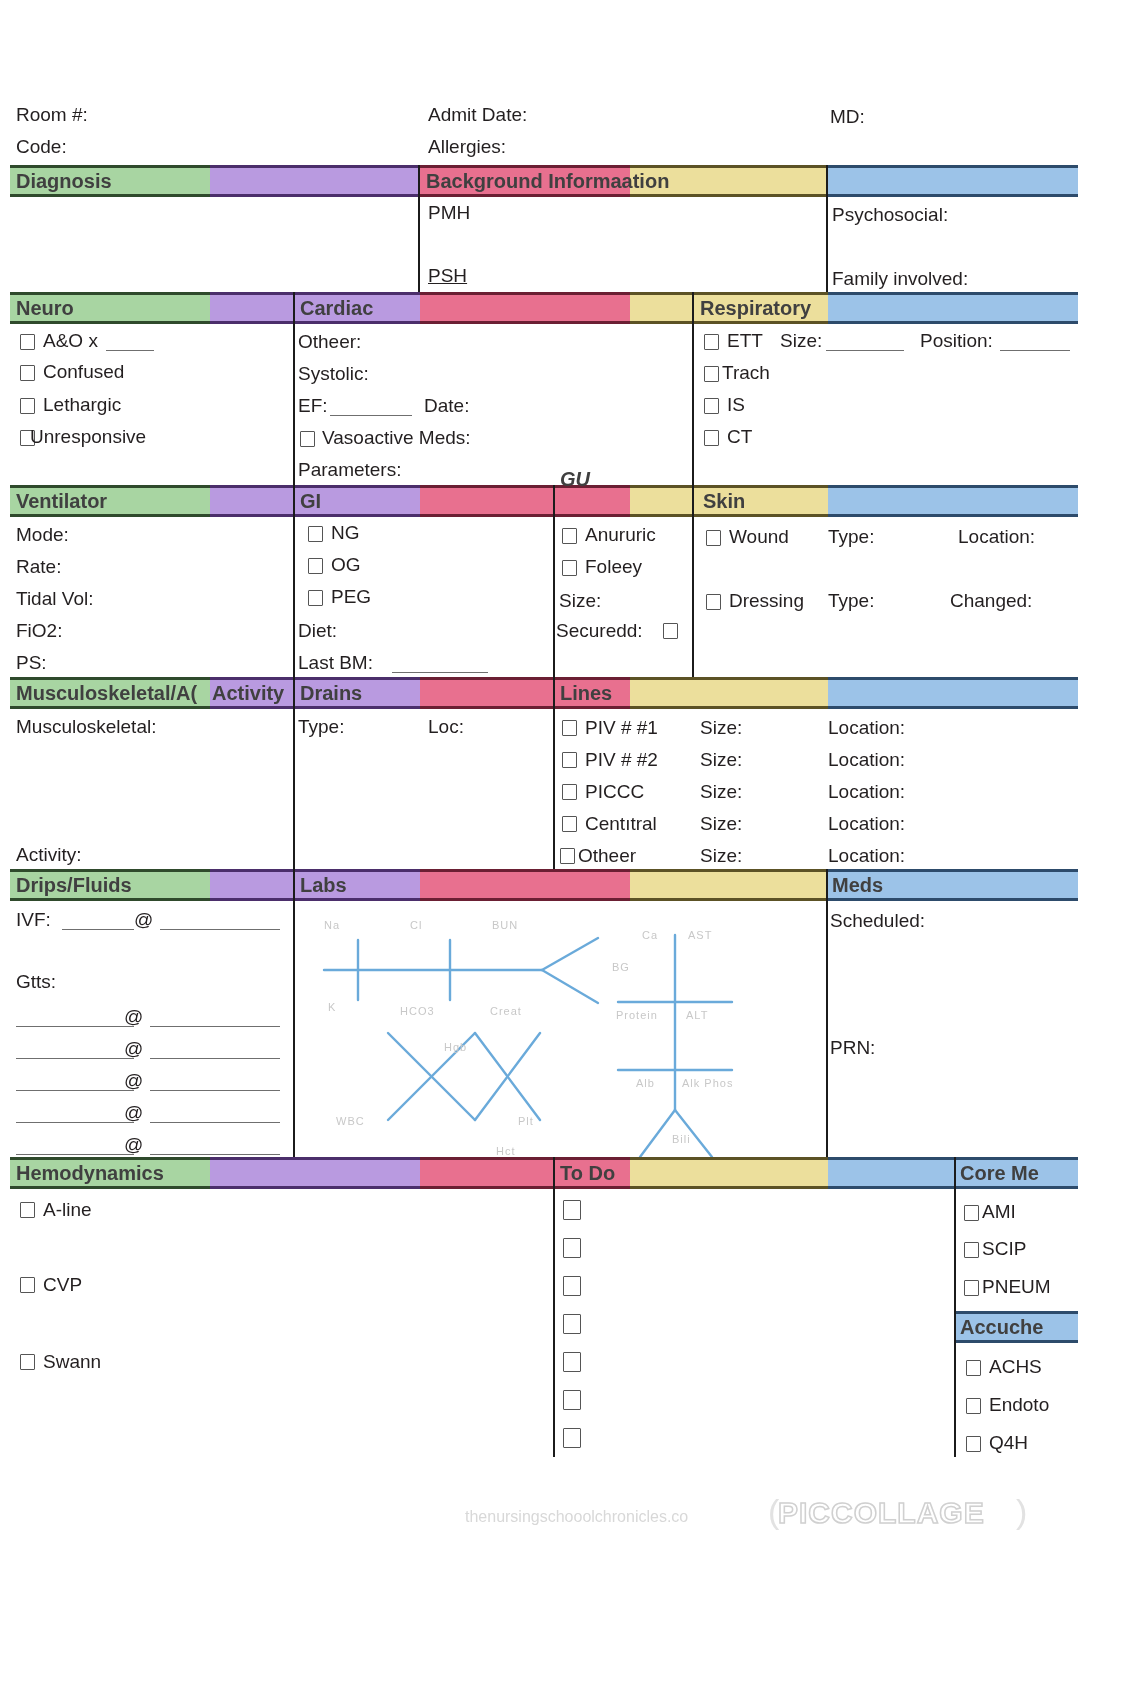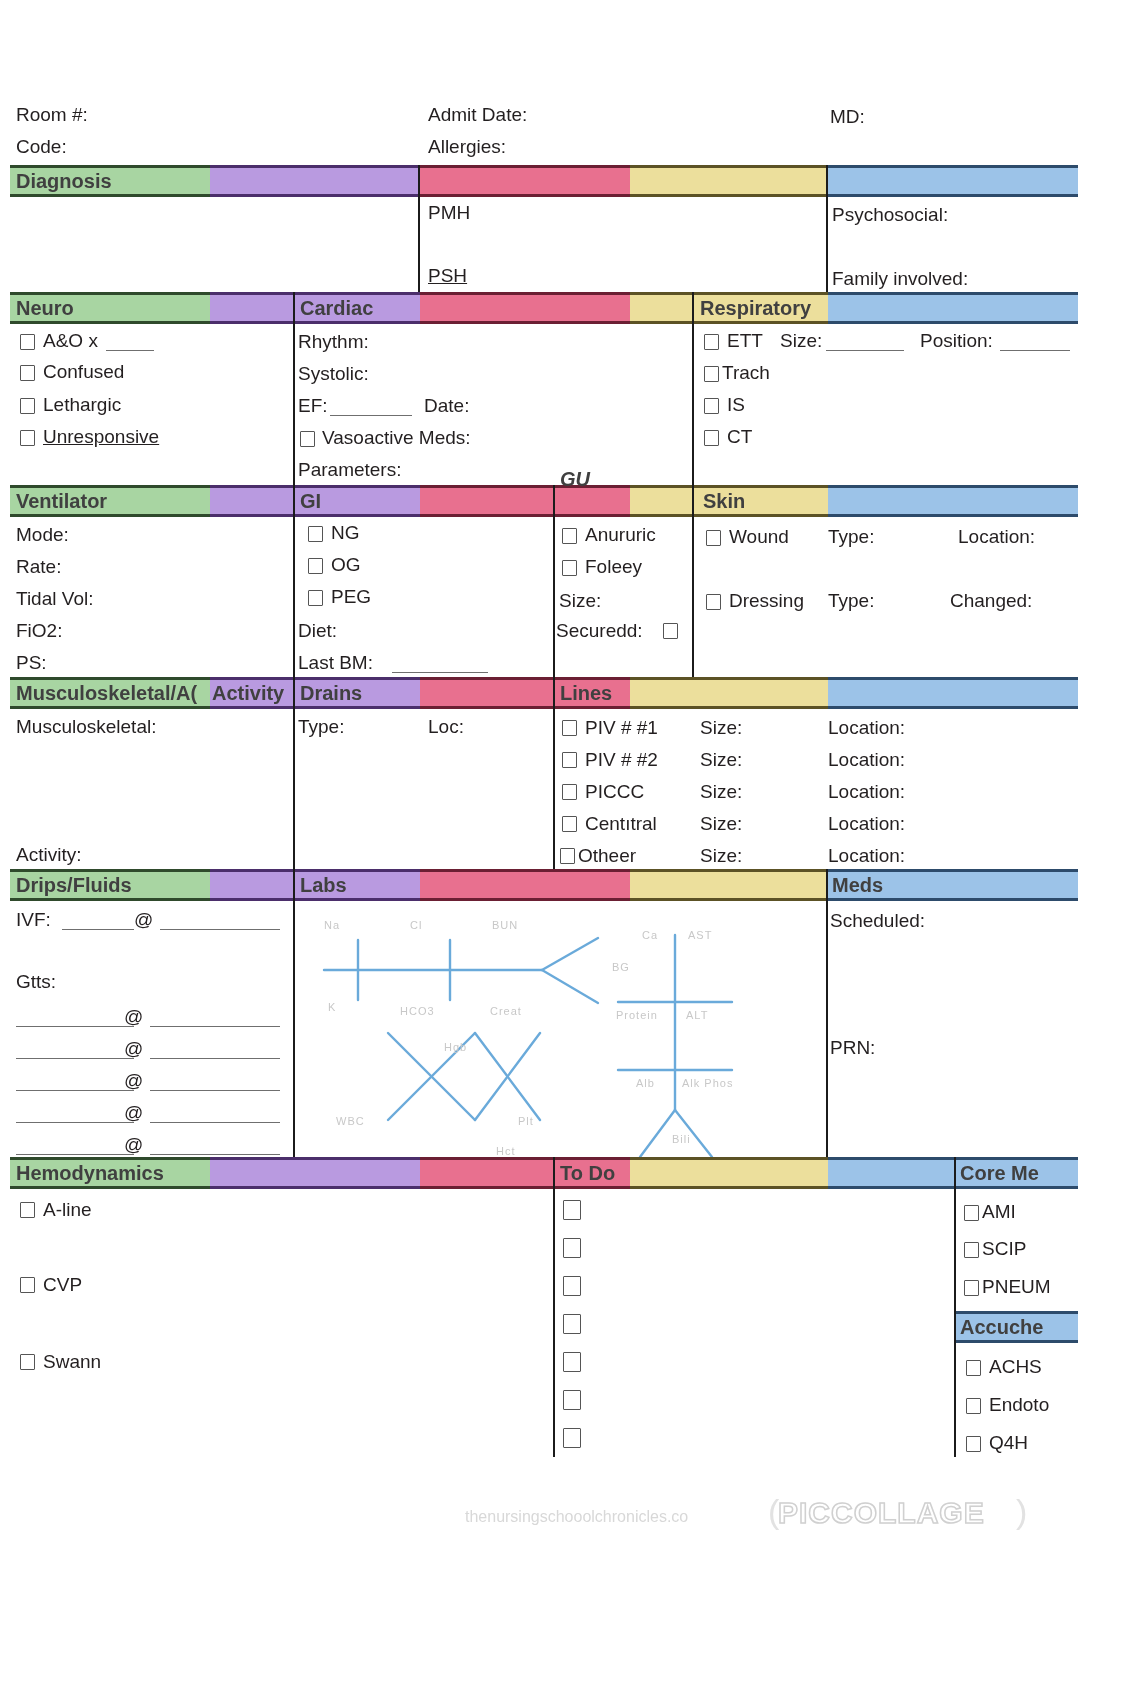--- a/index.html
+++ b/index.html
@@ -130,20 +130,21 @@
   <div class="lbl" style="left:428px; top:136px;">Allergies:</div>
   <div class="lbl" style="left:830px; top:106px;">MD:</div>
 
   <div class="band green" style="left:10px;  top:165px; width:200px;"></div>
   <div class="band purple" style="left:210px; top:165px; width:210px;"></div>
   <div class="band pink" style="left:420px; top:165px; width:210px;"></div>
   <div class="band yellow" style="left:630px; top:165px; width:198px;"></div>
   <div class="band blue" style="left:828px; top:165px; width:250px;"></div>
 
   <div class="band-title" style="left:16px;  top:165px;">Diagnosis</div>
+  <div class="band-title" style="left:426px; top:165px;">Background Informaation</div>
 
   <div class="vline" style="left:418px; top:165px; height:135px;"></div>
   <div class="vline" style="left:826px; top:165px; height:135px;"></div>
 
   <div class="lbl" style="left:428px; top:202px;">PMH</div>
   <div class="lbl" style="left:428px; top:265px;text-decoration:underline;">PSH</div>
   <div class="lbl" style="left:832px; top:204px;">Psychosocial:</div>
   <div class="lbl" style="left:832px; top:268px;">Family involved:</div>
 
   <div class="band green" style="left:10px;  top:292px; width:200px;"></div>
@@ -163,23 +164,23 @@
   <div class="lbl" style="left:43px; top:330px;">A&amp;O x</div>
   <div class="rule" style="left:106px; top:350px; width:48px;"></div>
 
   <div class="cbx" style="left:20px; top:365px;"></div>
   <div class="lbl" style="left:43px; top:361px;">Confused</div>
 
   <div class="cbx" style="left:20px; top:398px;"></div>
   <div class="lbl" style="left:43px; top:394px;">Lethargic</div>
 
   <div class="cbx" style="left:20px; top:430px;"></div>
-  <div class="lbl" style="left:43px; top:426px;text-decoration:underline;">Unresponsive</div>
-
-  <div class="lbl" style="left:298px; top:331px;">Rhythm:</div>
+  <div class="lbl" style="left:30px; top:426px;">Unresponsive</div>
+
+  <div class="lbl" style="left:298px; top:331px;">Otheer:</div>
   <div class="lbl" style="left:298px; top:363px;">Systolic:</div>
   <div class="lbl" style="left:298px; top:395px;">EF:</div>
   <div class="rule" style="left:330px; top:415px; width:82px;"></div>
   <div class="lbl" style="left:424px; top:395px;">Date:</div>
   <div class="cbx" style="left:300px; top:431px;"></div>
   <div class="lbl" style="left:322px; top:427px;">Vasoactive Meds:</div>
   <div class="lbl" style="left:298px; top:459px;">Parameters:</div>
 
   <div class="cbx" style="left:704px; top:334px;"></div>
   <div class="lbl" style="left:727px; top:330px;">ETT</div>

